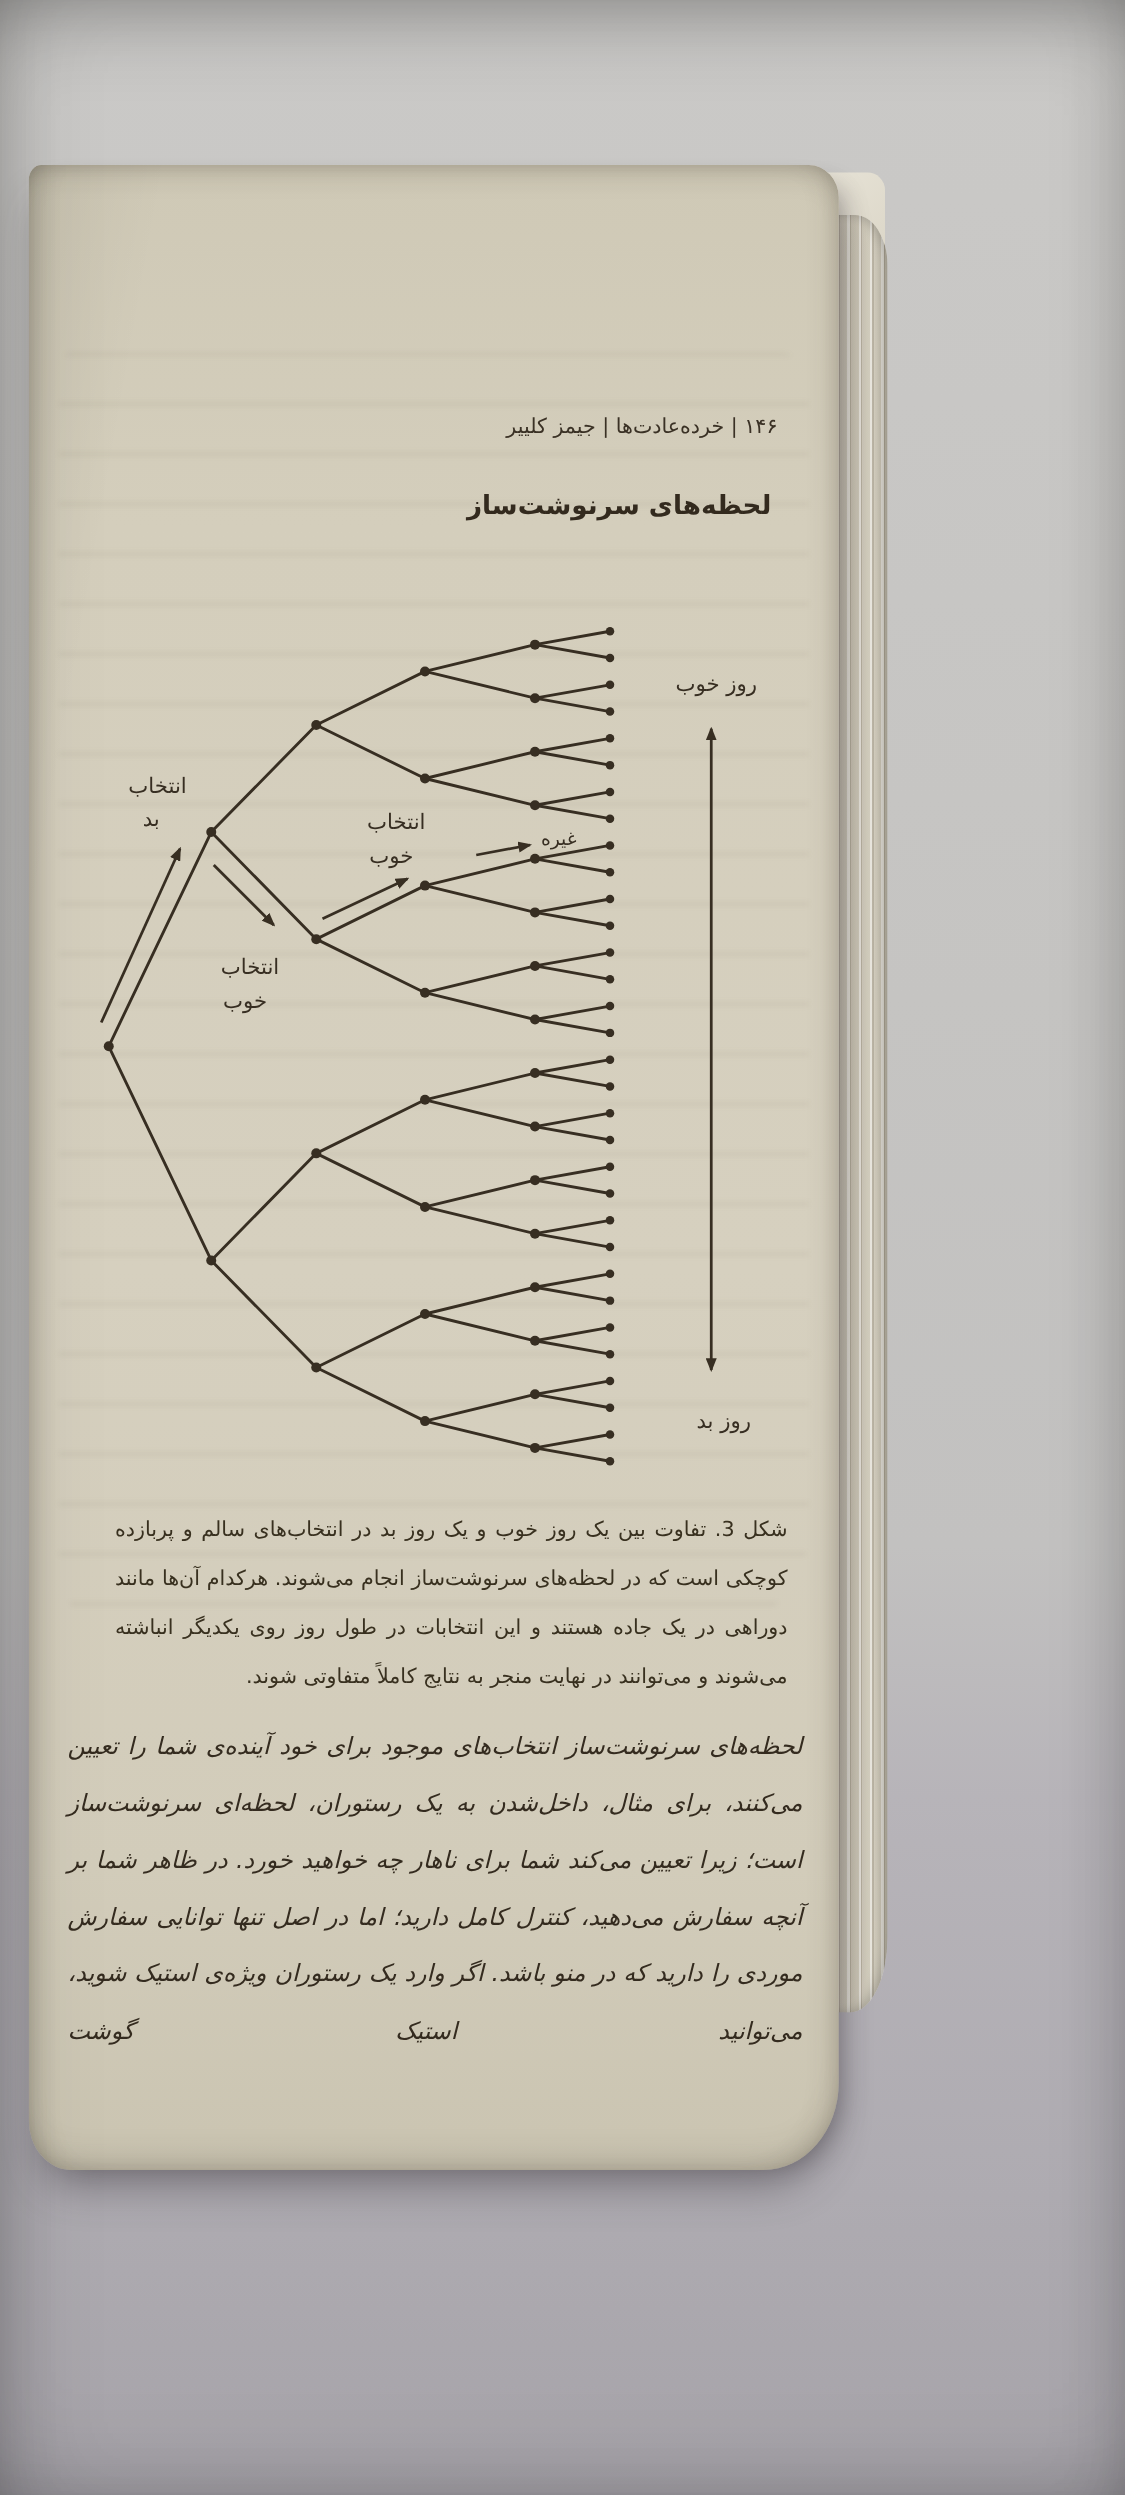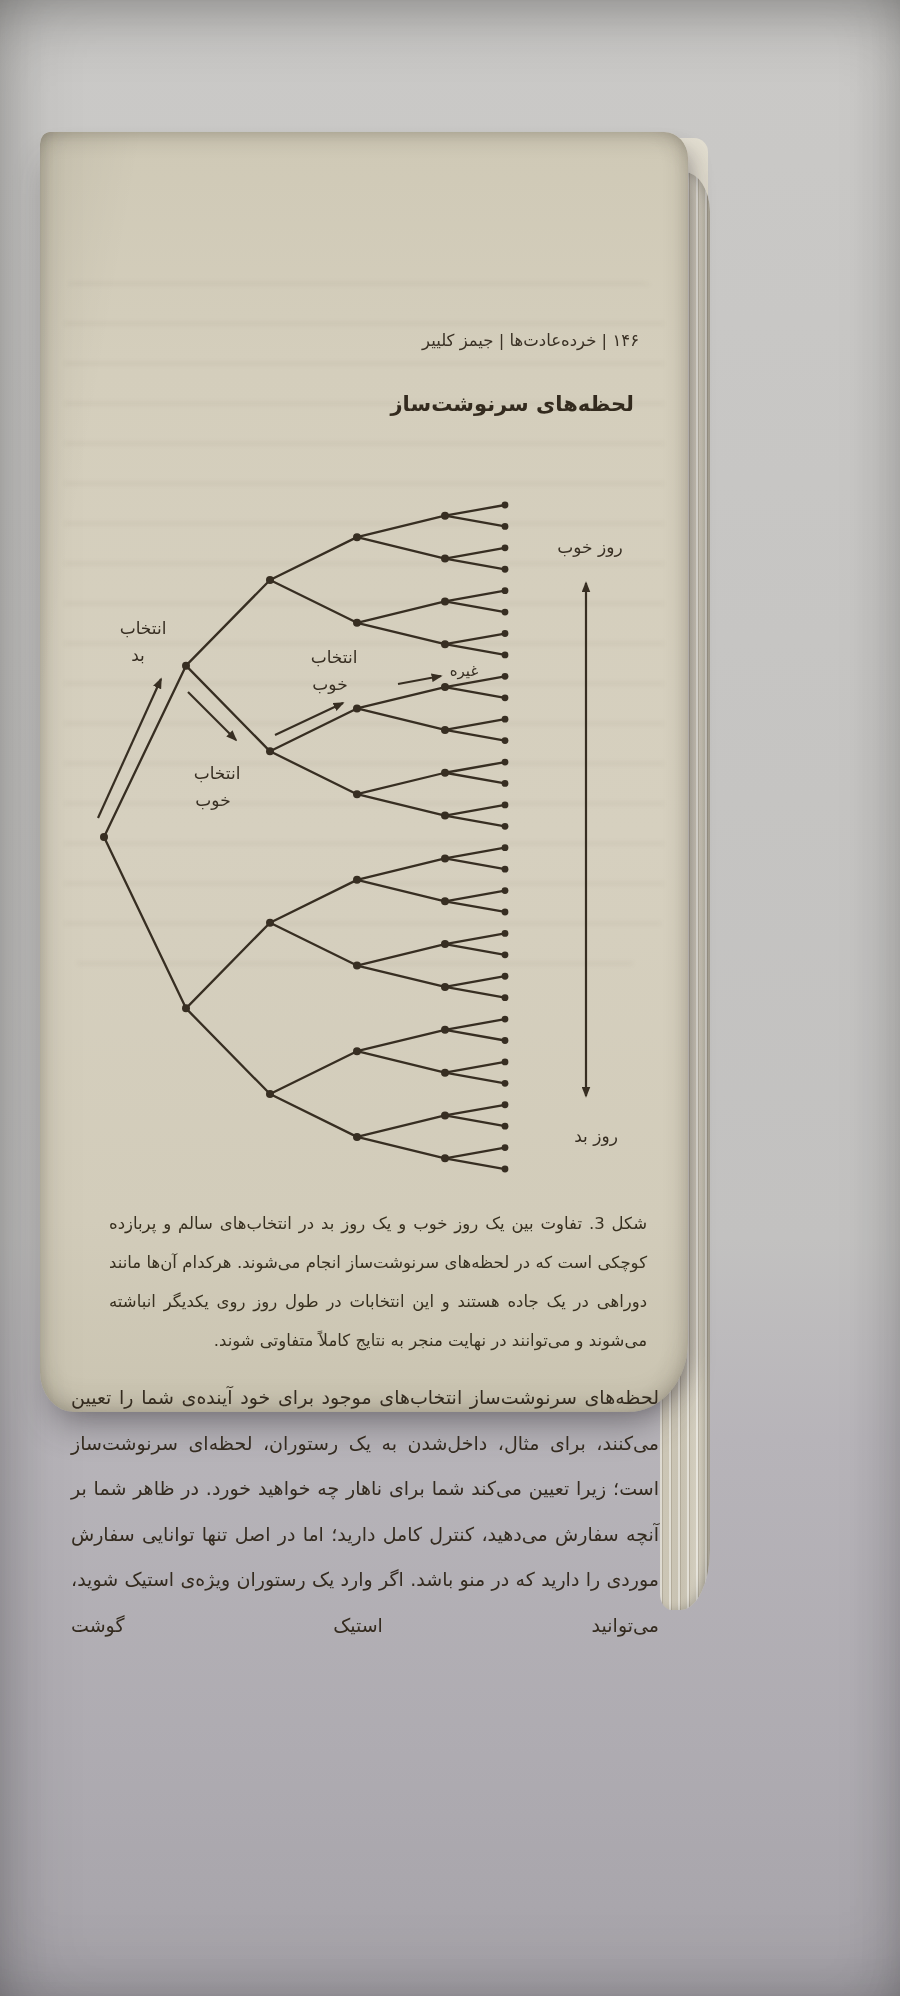--- a/index.html
+++ b/index.html
@@ -19,21 +19,21 @@
   .fore-edge{
     position:absolute;left:660px;top:172px;width:50px;height:1438px;
     background:
       repeating-linear-gradient(90deg, rgba(255,255,255,.45) 0 2px, rgba(125,115,98,.30) 2px 3px, rgba(205,199,184,.25) 3px 9px),
       linear-gradient(90deg,#cdc7b6,#c6c0af 45%,#d6d1c2 75%,#b7b1a1);
     border-radius:10px 26px 30px 12px / 14px 40px 60px 16px;
     box-shadow:inset -4px 0 8px rgba(0,0,0,.18);
   }
   
   .page{
-    position:absolute;left:40px;top:132px;width:648px;height:1280px;
+    position:absolute;left:23px;top:132px;width:648px;height:1604px;
     background:
       linear-gradient(100deg, rgba(0,0,0,.05) 0%, rgba(0,0,0,0) 12%),
       linear-gradient(180deg,#cfc9b6 0%,#d4ceBC 18%,#d6d0bf 55%,#d2ccba 85%,#cac4b1 100%);
     background-color:#d2ccba;
     border-radius:10px 24px 60px 34px / 12px 26px 70px 40px;
     box-shadow:
       0 22px 34px -10px rgba(55,50,58,.45),
       14px 6px 20px -12px rgba(55,50,58,.35),
       inset 0 16px 26px -18px rgba(40,35,25,.35),
       inset -16px 0 26px -18px rgba(60,50,40,.30),
@@ -56,20 +56,21 @@
     font-size:21px;font-weight:bold;color:#332a1e;margin-left:16px;
   }
   .fig-caption{
     position:absolute;top:1072px;left:69px;width:538px;direction:rtl;
     font-size:16.5px;line-height:39px;text-align:justify;color:#38301f;
   }
   .body-par{
     position:absolute;top:1243px;left:31px;width:588px;direction:rtl;
     font-size:19px;line-height:45.5px;text-align:justify;text-align-last:justify;
     color:#342b1f;
+    font-style:italic;
   }
   svg.tree{position:absolute;left:0;top:296px;overflow:visible;}
   svg.tree text{font-family:"DejaVu Sans",sans-serif;}
   
   .vignette{
     position:absolute;inset:0;pointer-events:none;
     box-shadow:
       inset 0 36px 70px -28px rgba(0,0,0,.30),
       inset 46px 0 90px -50px rgba(0,0,0,.20),
       inset -36px 0 80px -50px rgba(0,0,0,.16),

